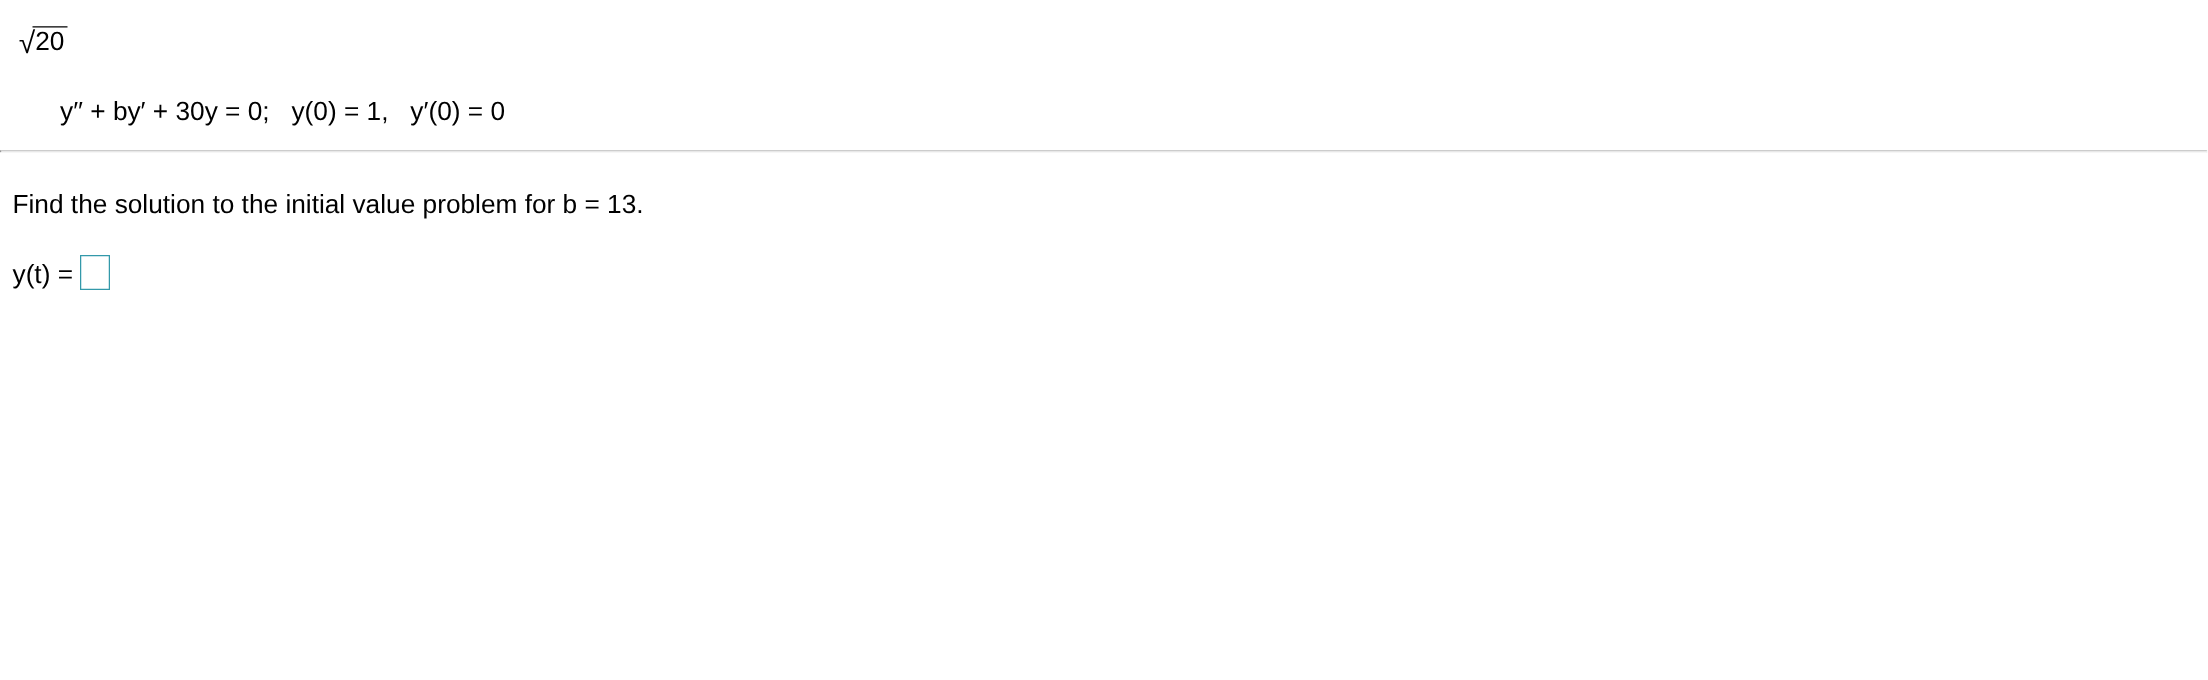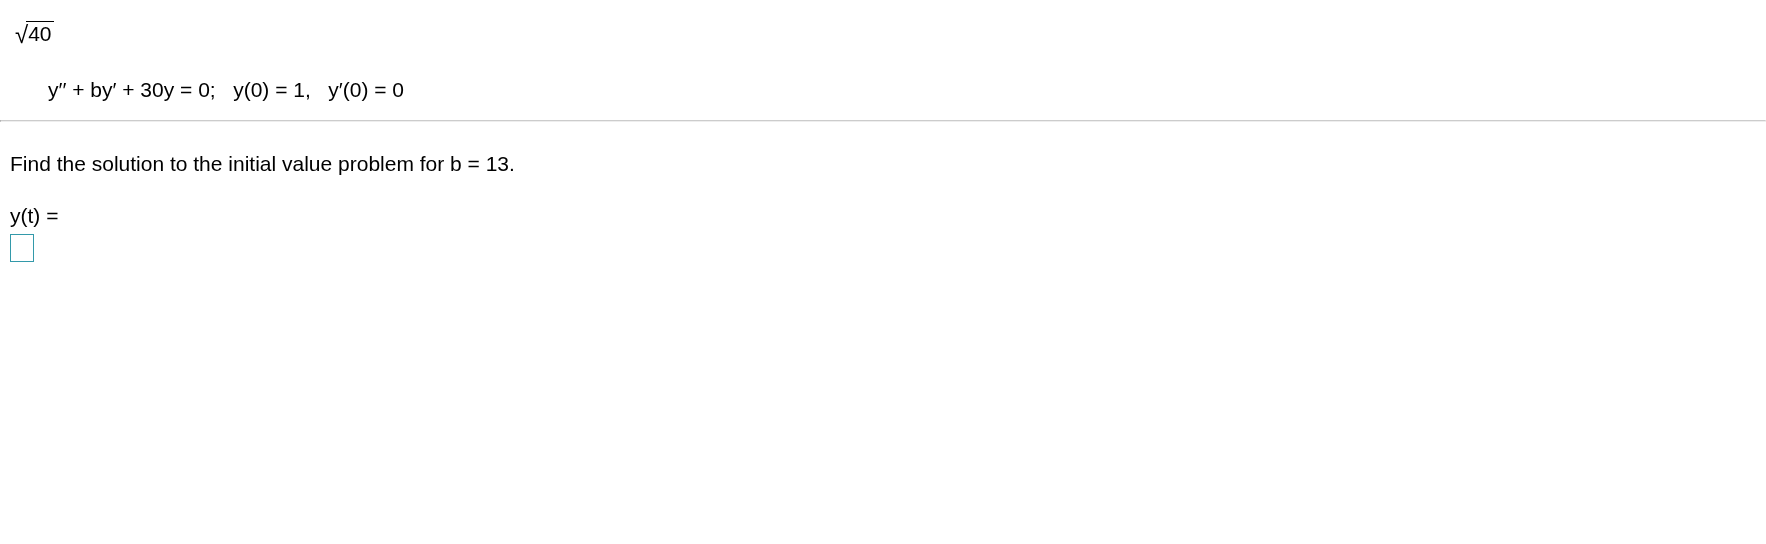--- a/index.html
+++ b/index.html
@@ -27,23 +27,22 @@
       border-top: 1px solid #ccc;
       margin: 0;
     }
     .question-text {
       padding: 18px 14px 10px 10px;
       margin-top: 12px;
     }
     .answer-line {
       padding: 18px 14px 10px 10px;
       display: flex;
-      align-items: flex-start;
+      align-items: flex-end;
       gap: 6px;
-      flex-direction: column;
     }
     .answer-input {
       width: 24px;
       height: 28px;
       border: 1px solid #3399aa;
       background: #fff;
       display: inline-block;
     }
     .sqrt {
       display: inline-flex;
@@ -64,21 +63,21 @@
       margin-left: -2px;
       line-height: 1.1;
     }
   </style>
 </head>
 <body>
 
 <div class="problem-statement">
   <span class="sqrt">
       <span class="sqrt-sym">√</span>
-      <span class="sqrt-arg">40</span>
+      <span class="sqrt-arg">20</span>
     </span>
 </div>
 
 <div class="equation-line">
   <span>y′′ + by′ + 30y = 0;&nbsp;&nbsp;&nbsp;y(0) = 1,&nbsp;&nbsp;&nbsp;y′(0) = 0</span>
 </div>
 
 <hr class="divider">
 
 <div class="question-text">

